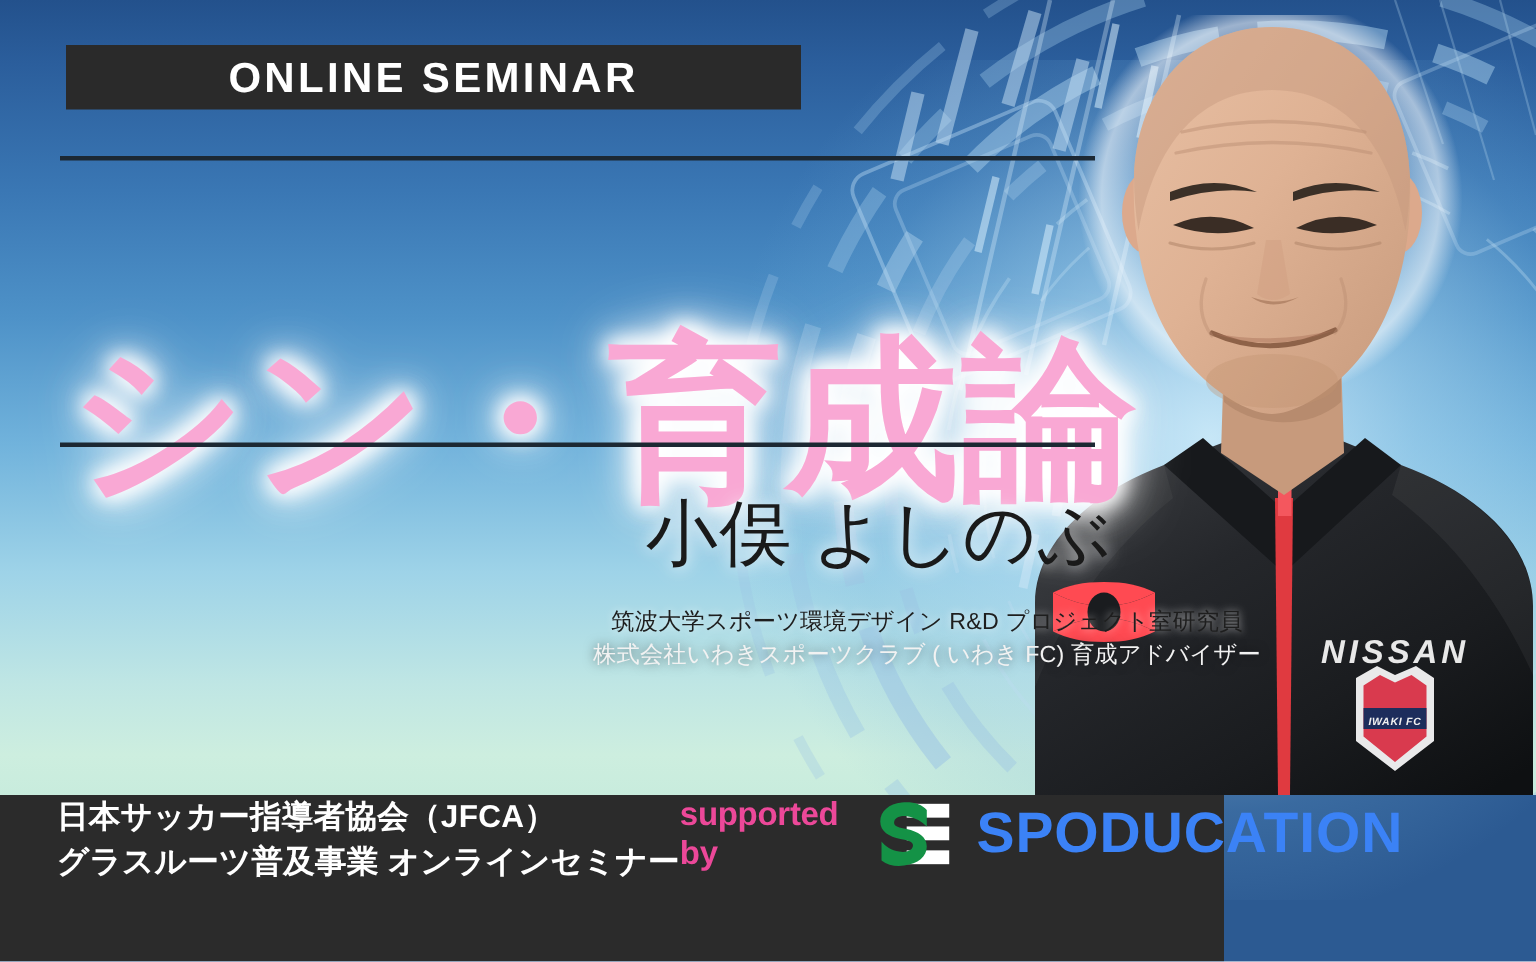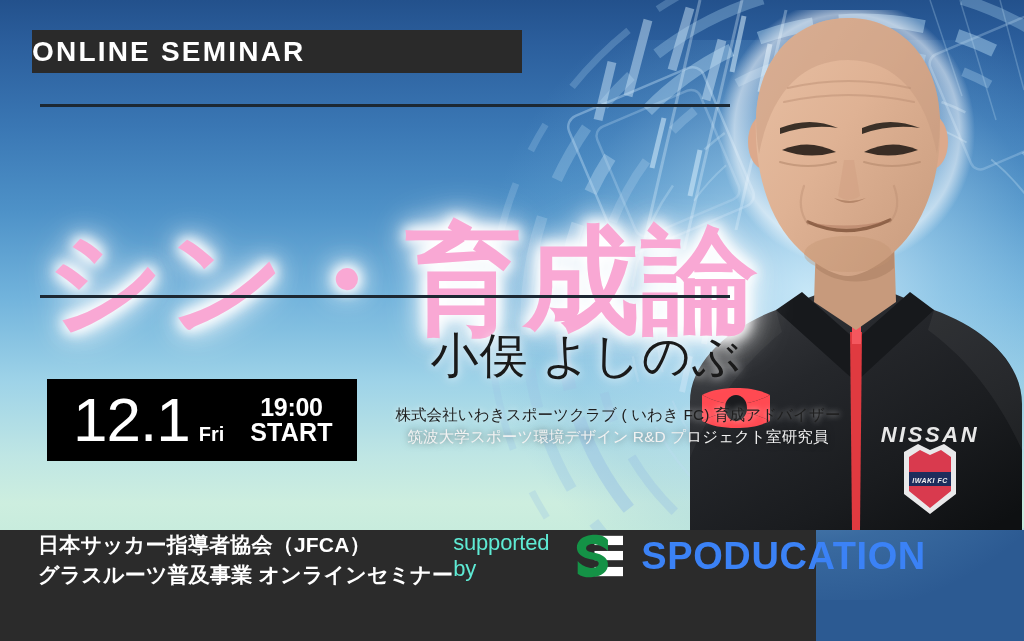--- a/index.html
+++ b/index.html
@@ -65,28 +65,28 @@
     height: 520px;
     overflow: hidden;
     pointer-events: none;
     font-style: italic;
   }
   .person { position:absolute; left:0; top:0; width:340px; height:520px; }
 
   
   .seminar-badge {
     position: absolute;
-    left: 32px;
+    left: 44px;
     top: 30px;
     width: 490px;
     height: 43px;
     background: #2a2a2a;
     display: flex;
     align-items: center;
-    justify-content: flex-start;
+    justify-content: center;
   }
   .seminar-badge span {
     color: #ffffff;
     font-size: 28px;
     font-weight: 700;
     letter-spacing: 2.2px;
   }
 
   
   .rule {
@@ -212,23 +212,23 @@
     white-space: nowrap;
   }
   .footer-right {
     margin-left: auto;
     margin-right: 44px;
     display: flex;
     align-items: center;
     gap: 18px;
   }
   .supported-by {
-    color: #5eead4;
+    color: #ec4899;
     font-size: 22px;
-    font-weight: 400;
+    font-weight: 700;
     letter-spacing: -0.2px;
   }
   .logo-mark { width: 56px; height: 52px; display:block; }
   .logo-word {
     color: #3b82f6;
     font-size: 38px;
     font-weight: 700;
     letter-spacing: 0.6px;
   }
 </style>
@@ -401,34 +401,24 @@
 
   <div class="rule rule-top"></div>
 
   <h1 class="main-title">シン・育成論</h1>
 
   <div class="rule rule-bottom"></div>
 
   <div class="speaker-name">小俣 よしのぶ</div>
 
   <div class="credentials">
+    <div>筑波大学スポーツ環境デザイン R&amp;D プロジェクト室研究員</div>
     <div>株式会社いわきスポーツクラブ ( いわき FC) 育成アドバイザー</div>
-    <div>筑波大学スポーツ環境デザイン R&amp;D プロジェクト室研究員</div>
   </div>
 
-  <div class="date-box">
-    <div class="date-main">
-      <span class="date-num">12.1</span>
-      <span class="date-dow">Fri</span>
-    </div>
-    <div class="date-time">
-      <div class="time-val">19:00</div>
-      <div class="time-start">START</div>
-    </div>
-  </div>
 
   <div class="footer">
     <div class="footer-left">
       <div>日本サッカー指導者協会（JFCA）</div>
       <div>グラスルーツ普及事業 オンラインセミナー</div>
     </div>
     <div class="footer-right">
       <span class="supported-by">supported by</span>
       <svg class="logo-mark" viewBox="0 0 56 52" aria-hidden="true">
 

